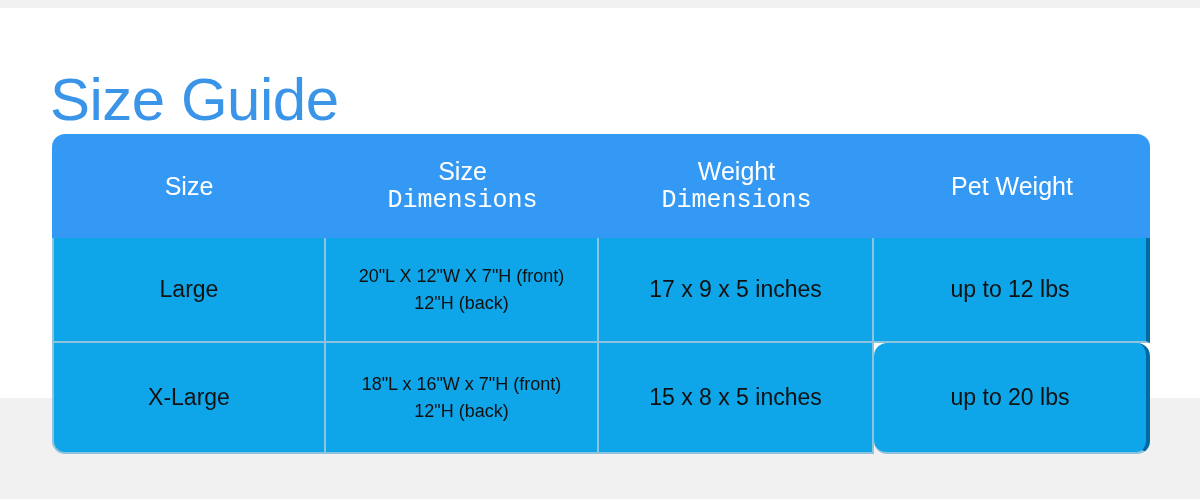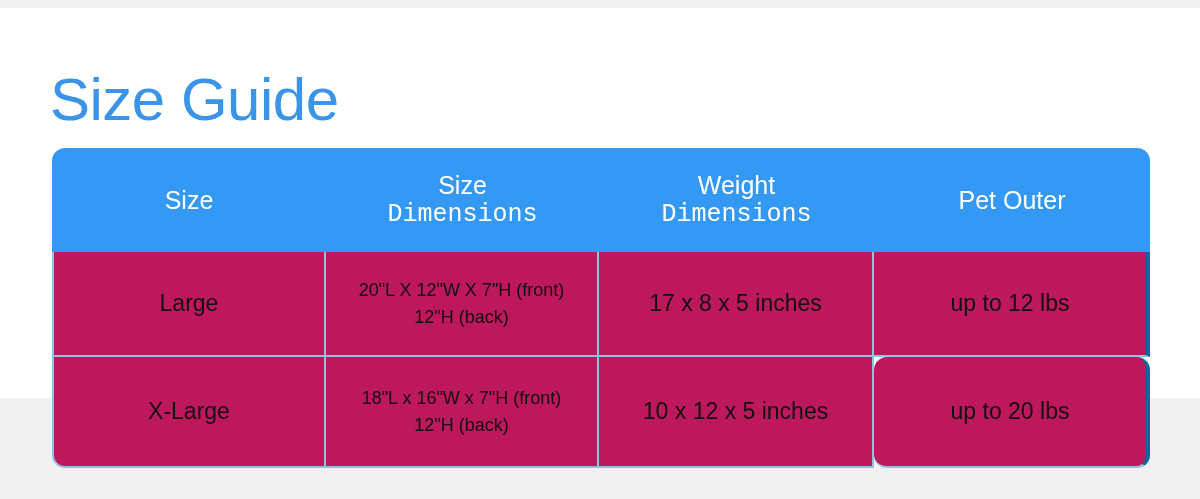--- a/index.html
+++ b/index.html
@@ -29,21 +29,21 @@
     font-size: 60px;
     line-height: 1.0;
     font-weight: 400;
     color: #3a95e8;
     letter-spacing: -0.5px;
     white-space: nowrap;
   }
   .size-table {
     position: absolute;
     left: 52px;
-    top: 140px;
+    top: 126px;
     width: 1098px;
     border-collapse: separate;
     border-spacing: 0;
     table-layout: fixed;
   }
   .size-table th,
   .size-table td {
     padding: 0;
     margin: 0;
     vertical-align: middle;
@@ -66,21 +66,21 @@
   }
   .size-table thead th.col-outer { width: 273px; }
   .size-table thead th.col-inner { width: 275px; }
   .size-table thead th.col-weight {
     border-top-right-radius: 13px;
     width: 276px;
   }
   .hdr-line2 { display: block; font-family: Liberation Mono, monospace; }
   
   .size-table tbody td {
-    background: #be185d;
+    background: #0ea5e9;
     color: #111111;
     font-size: 23px;
     font-weight: 400;
     height: 105px;
     box-sizing: border-box;
     border-bottom: 2px solid #8fc2dd;
     border-right: 2px solid #8fc2dd;
     padding: 4px 8px;
   }
   .size-table tbody td.cell-first {
@@ -121,54 +121,54 @@
         </th>
         <th class="col-outer">
           <span>Size</span>
           <span class="hdr-line2">Dimensions</span>
         </th>
         <th class="col-inner">
           <span>Weight</span>
           <span class="hdr-line2">Dimensions</span>
         </th>
         <th class="col-weight">
-          <span>Pet Outer</span>
+          <span>Pet Weight</span>
         </th>
       </tr>
     </thead>
     <tbody>
       <tr>
         <td class="cell-first">
           <span>Large</span>
         </td>
         <td>
           <span class="dim-small">
             <span>20"L X 12"W X 7"H (front)</span>
             <span class="dim-line2">12"H (back)</span>
           </span>
         </td>
         <td>
-          <span>17 x 8 x 5 inches</span>
+          <span>17 x 9 x 5 inches</span>
         </td>
         <td class="cell-last">
           <span>up to 12 lbs</span>
         </td>
       </tr>
       <tr>
         <td class="cell-first">
           <span>X-Large</span>
         </td>
         <td>
           <span class="dim-small">
             <span>18"L x 16"W x 7"H (front)</span>
             <span class="dim-line2">12"H (back)</span>
           </span>
         </td>
         <td>
-          <span>10 x 12 x 5 inches</span>
+          <span>15 x 8 x 5 inches</span>
         </td>
         <td class="cell-last">
           <span>up to 20 lbs</span>
         </td>
       </tr>
     </tbody>
   </table>
 
 </div>
 

